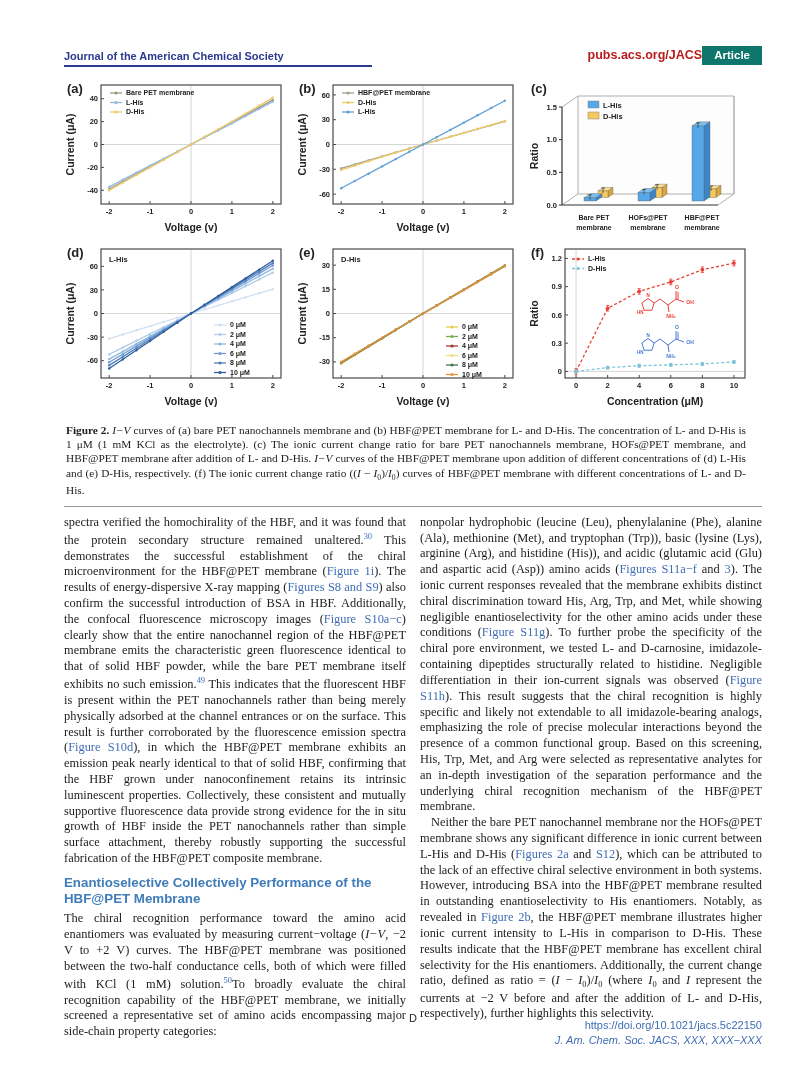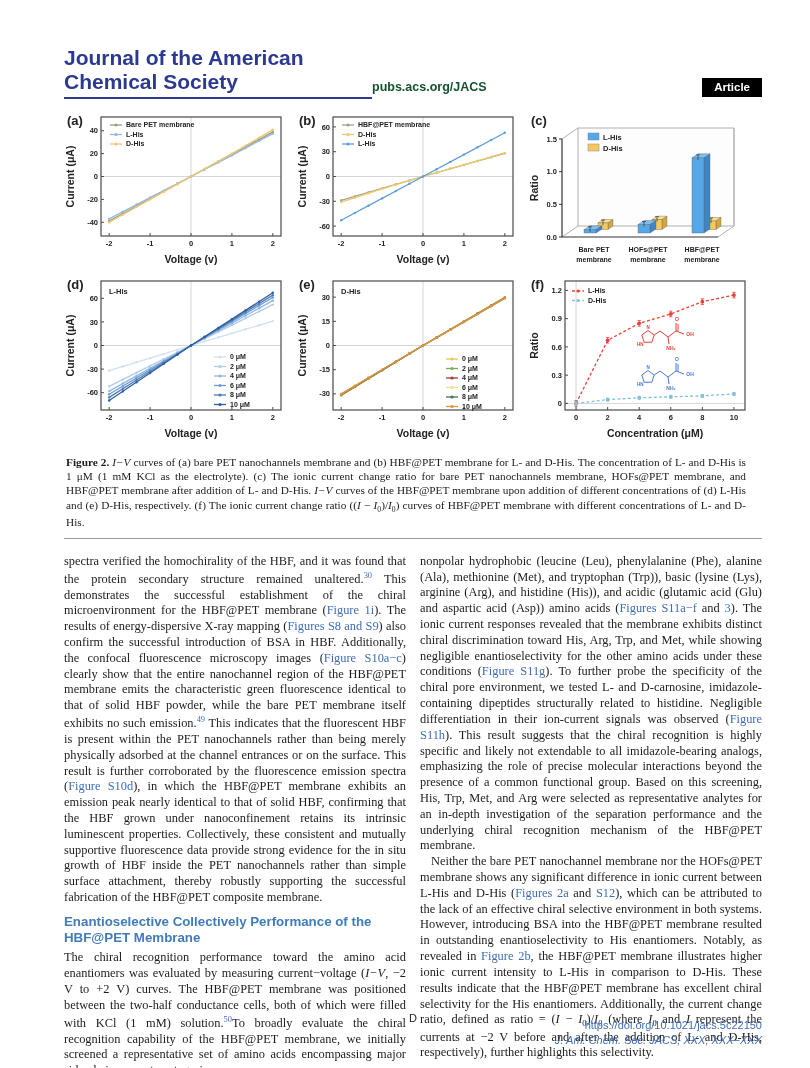--- a/index.html
+++ b/index.html
@@ -1,33 +1,33 @@
 <!DOCTYPE html>
 <html><head>
 <meta charset="utf-8">
 <style>
   html,body{margin:0;padding:0;background:#e8e8e8;}
   .page{width:810px;height:1068px;background:#ffffff;margin:0 auto;position:relative;
         box-sizing:border-box;padding:46px 48px 0 64px;font-family:"Liberation Serif",serif;color:#1c1c1c;}
   
   header{display:flex;align-items:flex-end;}
-  .journal{font-family:"Liberation Sans",sans-serif;font-weight:bold;color:#2b3990;font-size:21px;
+  .journal{font-family:"Liberation Sans",sans-serif;font-weight:bold;color:#2b3990;font-size:11px;
            border-bottom:2.5px solid #2b3990;padding-bottom:3px;width:308px;}
-  .site{font-family:"Liberation Sans",sans-serif;font-weight:bold;color:#14532d;font-size:12.5px;
-        flex:1;text-align:left;padding-bottom:5px;}
-  .badge{font-family:"Liberation Sans",sans-serif;background:#000000;color:#fff;font-size:11.5px;
+  .site{font-family:"Liberation Sans",sans-serif;font-weight:bold;color:#b91c1c;font-size:12.5px;
+        flex:1;text-align:right;padding-bottom:5px;}
+  .badge{font-family:"Liberation Sans",sans-serif;background:#0f766e;color:#fff;font-size:11.5px;
          font-weight:bold;padding:3px 12px 4px;margin-bottom:2px;}
   
   .figure-block{margin-top:10px;}
   .fig-grid{display:flex;flex-wrap:wrap;column-gap:6px;}
   .panel{background:#fff;}
   .caption{font-size:11.3px;line-height:1.26;text-align:justify;margin:8px 16px 0 2px;color:#1c1c1c;}
   .rule{border:none;border-top:1px solid #9a9a9a;margin:9px 0 0 0;}
   
-  .columns{display:flex;gap:14px;margin-top:15px;}
+  .columns{display:flex;gap:14px;margin-top:8px;}
   .col{flex:1;font-size:12.4px;line-height:1.275;text-align:justify;}
   .col p{margin:0;}
   .col p.indent{text-indent:11px;}
   .col h3{font-family:"Liberation Sans",sans-serif;color:#3f7cb9;font-size:13.3px;line-height:1.22;
           margin:8px 0 4px 0;text-align:left;}
   .lnk{color:#3f6db5;}
   .bold{font-weight:bold;}
   sup{font-size:0.68em;}
   sub{font-size:0.68em;}
   

